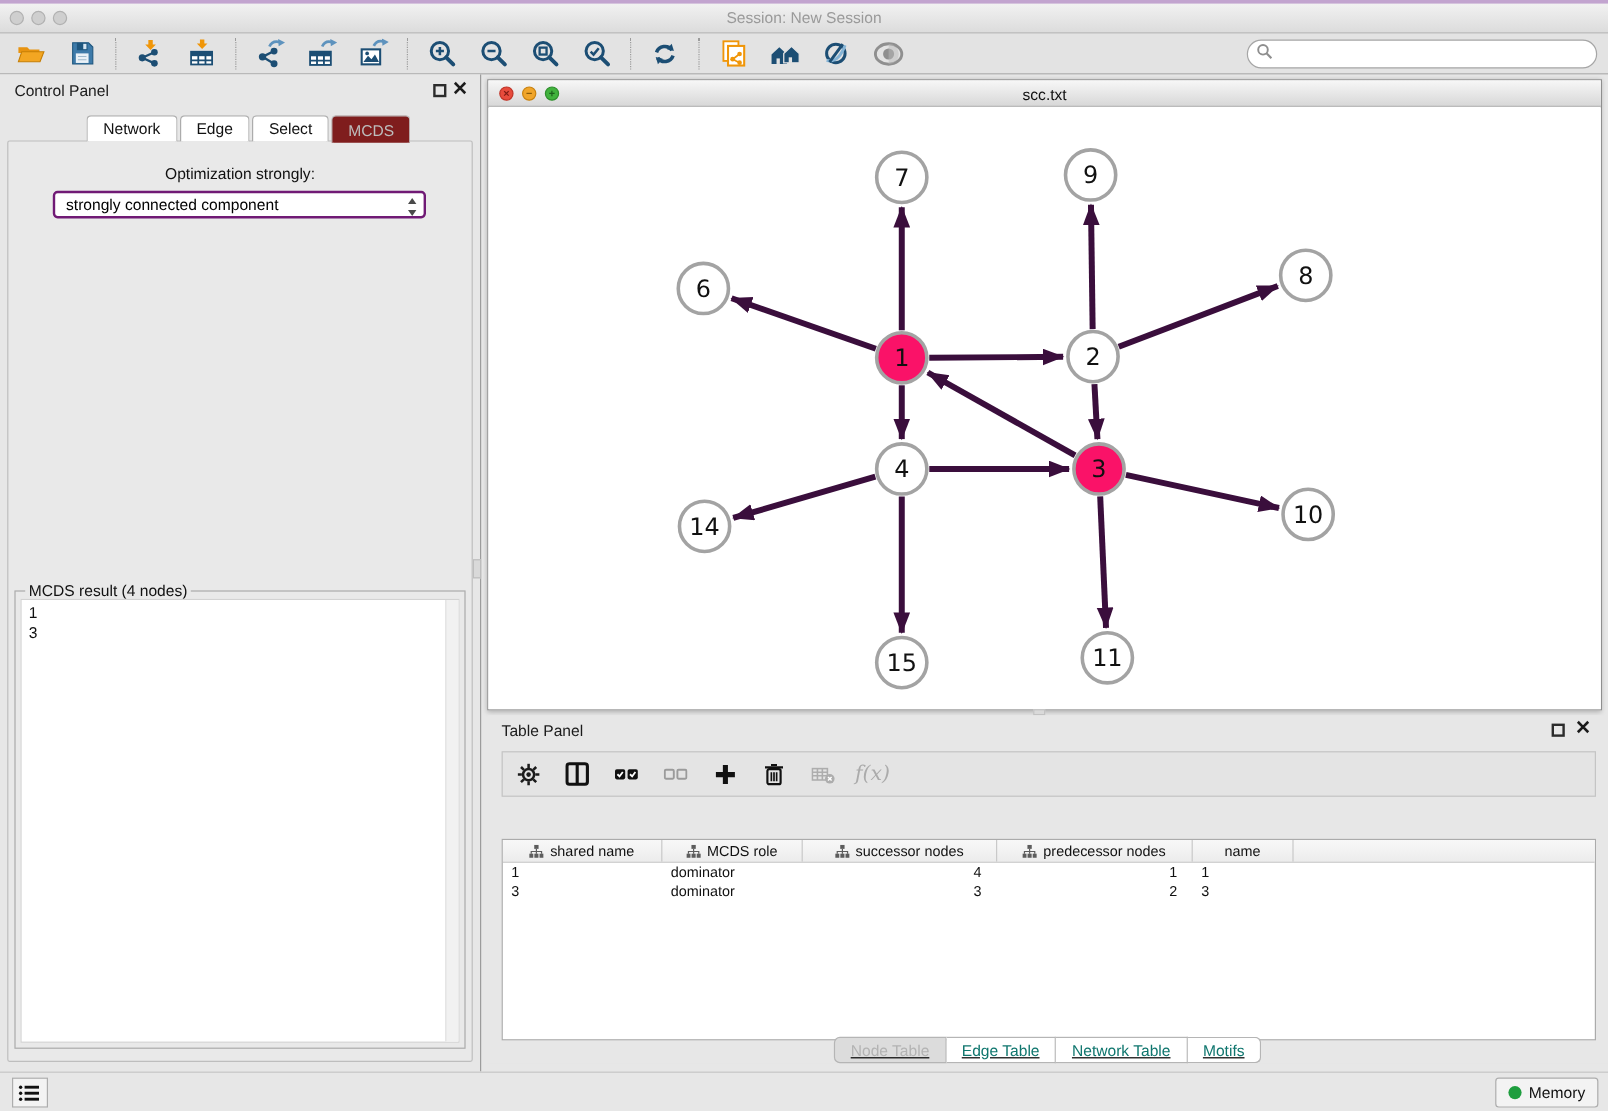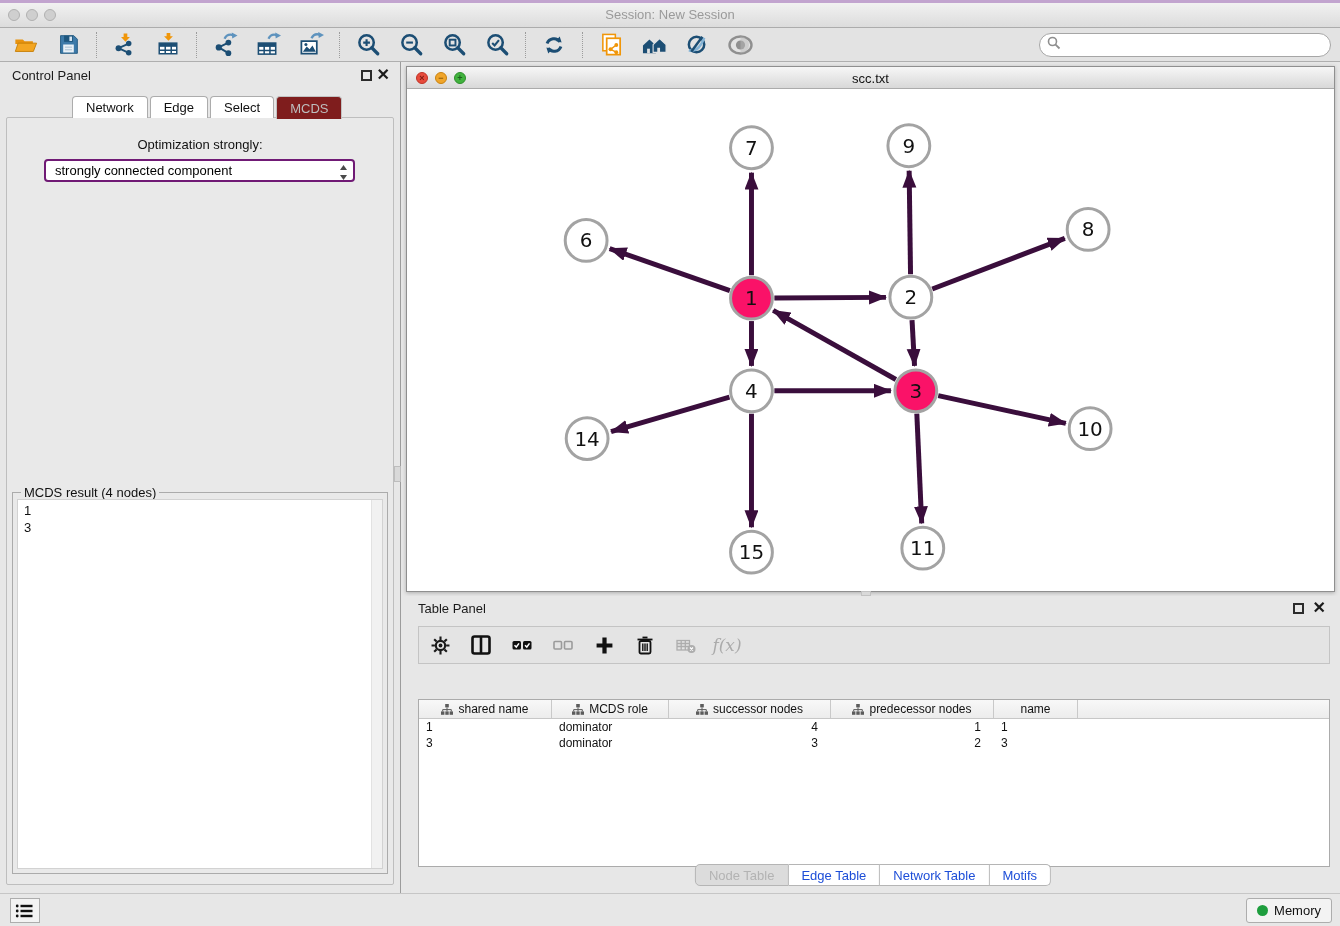--- a/index.html
+++ b/index.html
@@ -86,22 +86,22 @@
   .ntable { position:absolute; left:12px; right:10px; top:76px; height:168px;
     background:#FFF; border:1px solid #ABABAB; overflow:hidden;margin-top:27px; }
   .thead { display:flex; height:19px; background:linear-gradient(#F8F8F8,#ECECEC); border-bottom:1px solid #C7C7C7; }
   .th { display:flex; align-items:center; justify-content:center; gap:5px;
     border-right:1px solid #C9C9C9; font-size:12px; color:#111; flex:0 0 auto; }
   .trow { display:flex; height:16px; }
   .td { font-size:12px; color:#111; flex:0 0 auto; line-height:16px; white-space:nowrap; overflow:hidden; }
   .td.al { padding-left:7px; text-align:left; }
   .td.ar { padding-right:13px; text-align:right; }
 
-  .ttabs { position:absolute; left:50%; transform:translateX(-50%); top:268px; display:flex; }
-  .ttab { height:22px; padding:0 13px; font-size:13px; color:#1d4ed8; background:#FFF;
+  .ttabs { position:absolute; left:50%; transform:translateX(-50%); top:268px; display:flex;text-decoration:underline; }
+  .ttab { height:22px; padding:0 13px; font-size:13px; color:#0f766e; background:#FFF;
     border:1px solid #B5B5B5; border-left:none; display:flex; align-items:center; }
   .ttab:first-child { border-left:1px solid #B5B5B5; border-radius:5px 0 0 5px; }
   .ttab:last-child { border-radius:0 5px 5px 0; }
   .ttab.active { background:#DCDCDC; color:#B3B3B3; }
 
   
   .statusbar { position:absolute; left:0; bottom:0; width:1340px; height:33px;
     border-top:1px solid #C6C6C6; background:#E7E7E7; }
   .list-btn { position:absolute; left:10px; top:4px; width:30px; height:25px; background:#F3F3F3;
     border:1px solid #ADADAD; display:flex; align-items:center; justify-content:center; }

